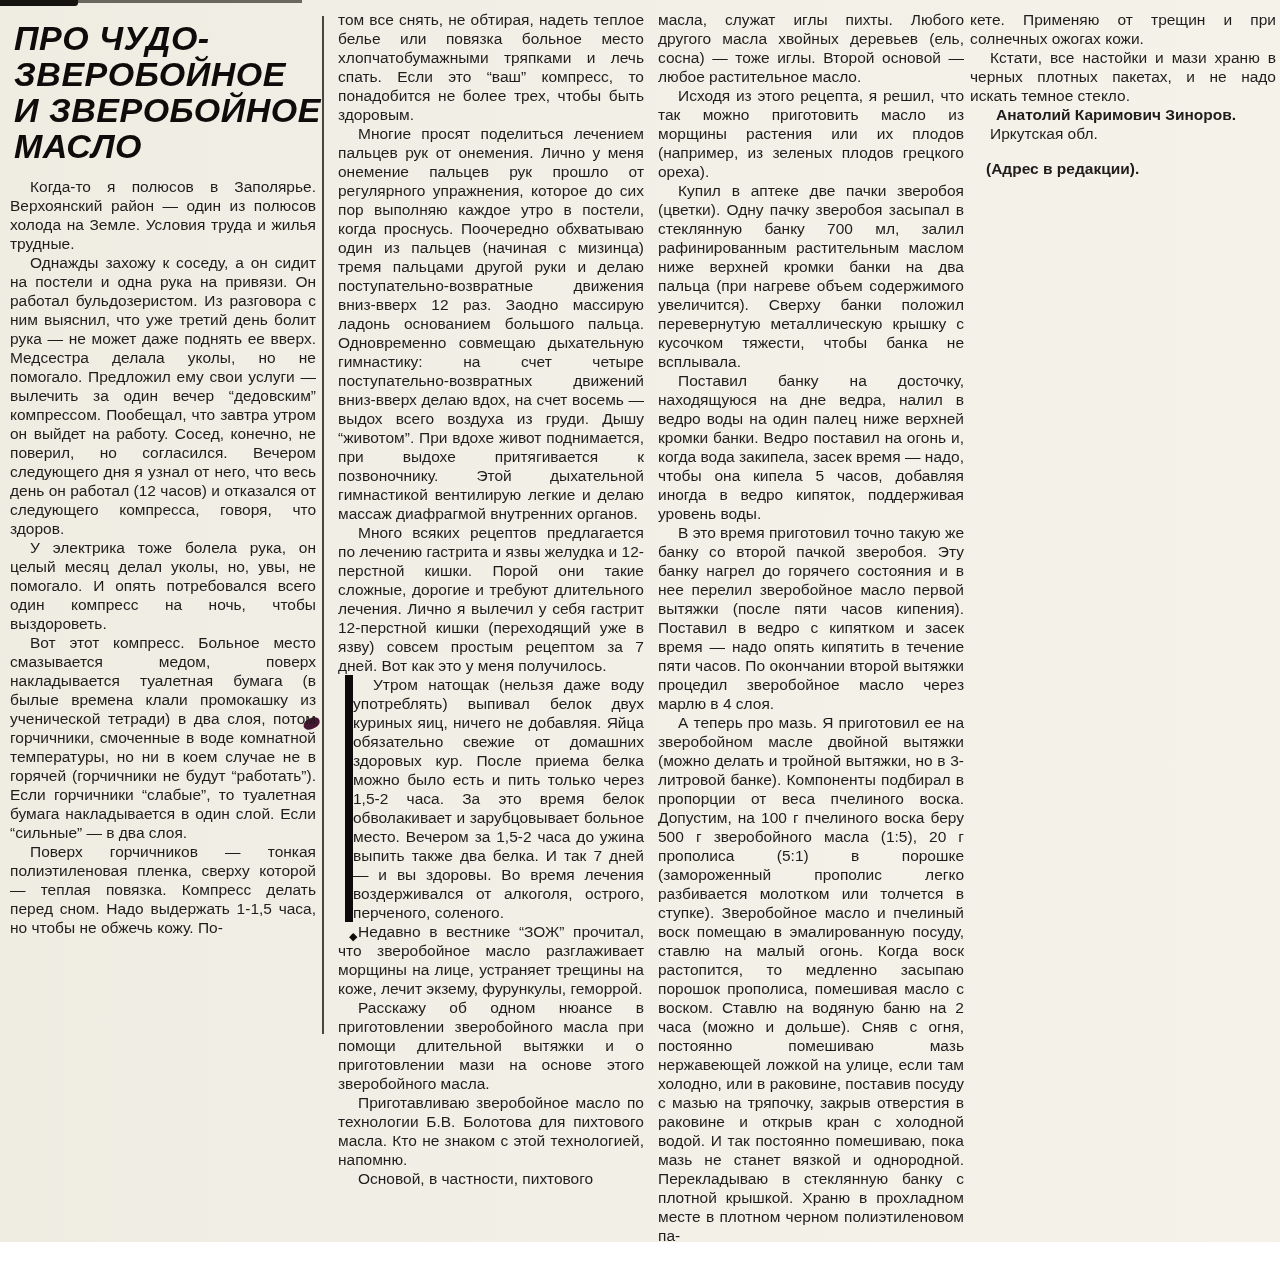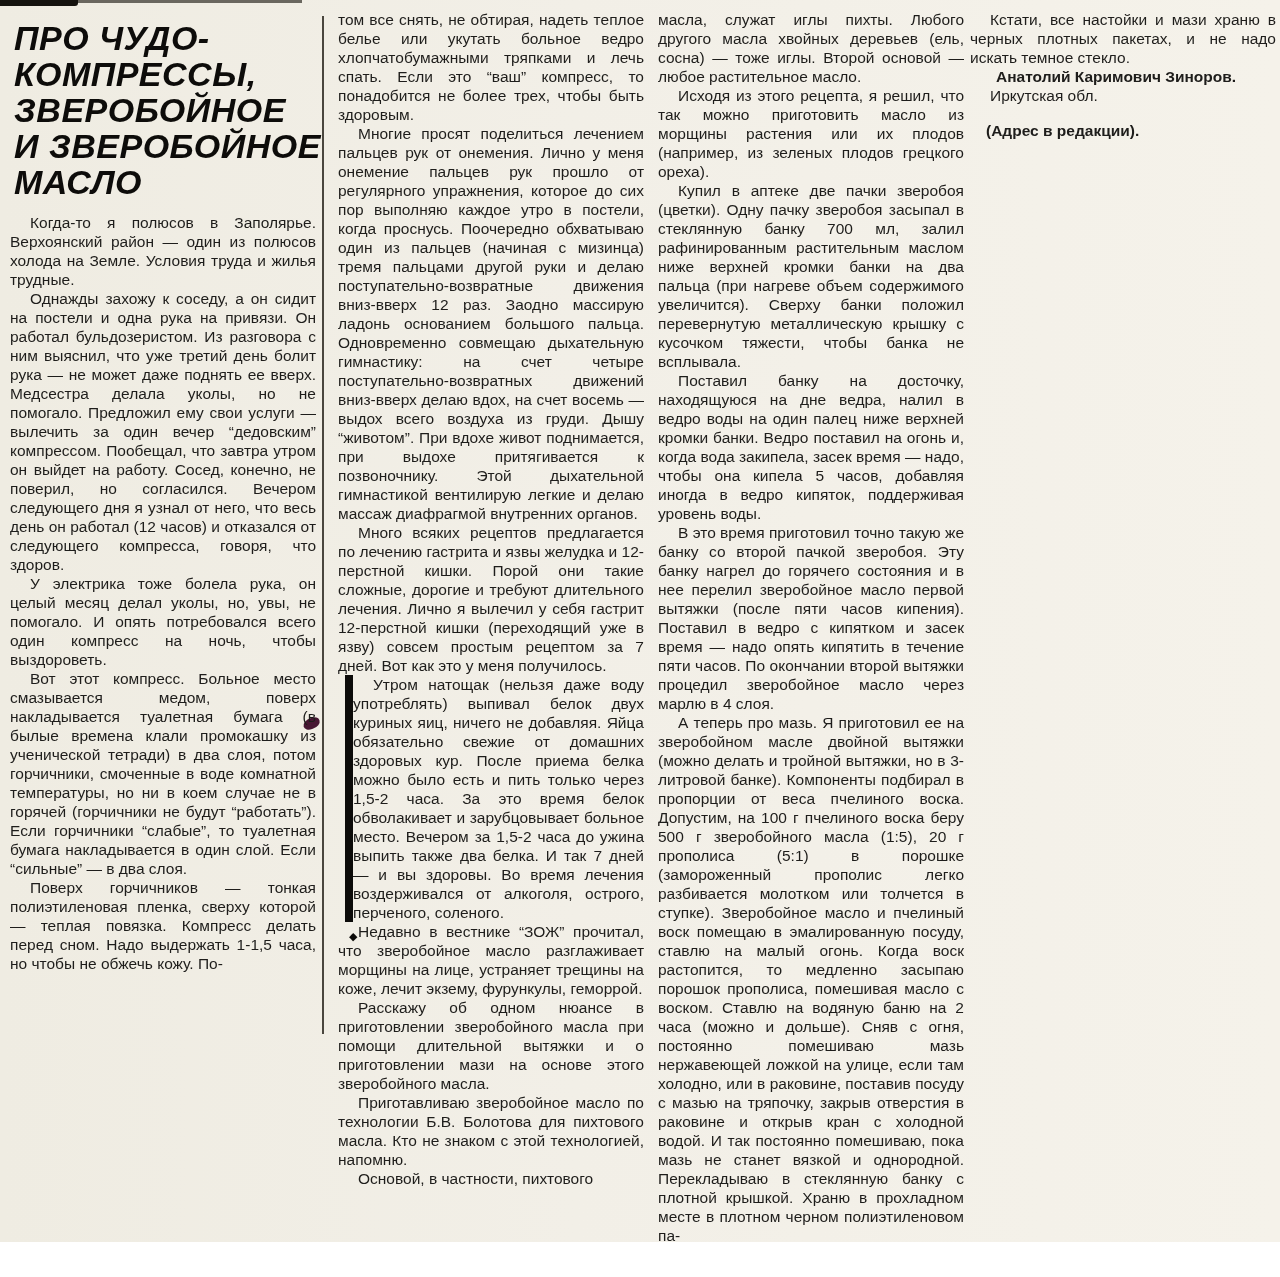--- a/index.html
+++ b/index.html
@@ -81,37 +81,36 @@
 <div class="page">
 
   <div class="top-edge"></div>
   <div class="top-edge-dark"></div>
   <div class="col-rule"></div>
   <div class="ink-blot"></div>
 
   <div class="col col1">
     <h1 class="title">
       <div class="tline">ПРО ЧУДО-</div>
-      <div class="tline">КОМПРЕССЫ,</div>
       <div class="tline">ЗВЕРОБОЙНОЕ</div>
       <div class="tline">И ЗВЕРОБОЙНОЕ</div>
       <div class="tline">МАСЛО</div>
     </h1>
     <div>
         <p class="para indent">Когда-то я полюсов в Заполярье. Верхоянский район — один из полюсов холода на Земле. Условия труда и жилья трудные.</p>
         <p class="para indent">Однажды захожу к соседу, а он сидит на постели и одна рука на привязи. Он работал бульдозеристом. Из разговора с ним выяснил, что уже третий день болит рука — не может даже поднять ее вверх. Медсестра делала уколы, но не помогало. Предложил ему свои услуги — вылечить за один вечер “дедовским” компрессом. Пообещал, что завтра утром он выйдет на работу. Сосед, конечно, не поверил, но согласился. Вечером следующего дня я узнал от него, что весь день он работал (12 часов) и отказался от следующего компресса, говоря, что здоров.</p>
         <p class="para indent">У электрика тоже болела рука, он целый месяц делал уколы, но, увы, не помогало. И опять потребовался всего один компресс на ночь, чтобы выздороветь.</p>
         <p class="para indent">Вот этот компресс. Больное место смазывается медом, поверх накладывается туалетная бумага (в былые времена клали промокашку из ученической тетради) в два слоя, потом горчичники, смоченные в воде комнатной температуры, но ни в коем случае не в горячей (горчичники не будут “работать”). Если горчичники “слабые”, то туалетная бумага накладывается в один слой. Если “сильные” — в два слоя.</p>
         <p class="para indent">Поверх горчичников — тонкая полиэтиленовая пленка, сверху которой — теплая повязка. Компресс делать перед сном. Надо выдержать 1-1,5 часа, но чтобы не обжечь кожу. По-</p>
       </div>
   </div>
 
   <div class="col col2">
     <div>
-        <p class="para">том все снять, не обтирая, надеть теплое белье или укутать больное ведро хлопчатобумажными тряпками и лечь спать. Если это “ваш” компресс, то понадобится не более трех, чтобы быть здоровым.</p>
+        <p class="para">том все снять, не обтирая, надеть теплое белье или повязка больное место хлопчатобумажными тряпками и лечь спать. Если это “ваш” компресс, то понадобится не более трех, чтобы быть здоровым.</p>
         <p class="para indent">Многие просят поделиться лечением пальцев рук от онемения. Лично у меня онемение пальцев рук прошло от регулярного упражнения, которое до сих пор выполняю каждое утро в постели, когда проснусь. Поочередно обхватываю один из пальцев (начиная с мизинца) тремя пальцами другой руки и делаю поступательно-возвратные движения вниз-вверх 12 раз. Заодно массирую ладонь основанием большого пальца. Одновременно совмещаю дыхательную гимнастику: на счет четыре поступательно-возвратных движений вниз-вверх делаю вдох, на счет восемь — выдох всего воздуха из груди. Дышу “животом”. При вдохе живот поднимается, при выдохе притягивается к позвоночнику. Этой дыхательной гимнастикой вентилирую легкие и делаю массаж диафрагмой внутренних органов.</p>
         <p class="para indent">Много всяких рецептов предлагается по лечению гастрита и язвы желудка и 12-перстной кишки. Порой они такие сложные, дорогие и требуют длительного лечения. Лично я вылечил у себя гастрит 12-перстной кишки (переходящий уже в язву) совсем простым рецептом за 7 дней. Вот как это у меня получилось.</p>
         <p class="para indent highlight">Утром натощак (нельзя даже воду употреблять) выпивал белок двух куриных яиц, ничего не добавляя. Яйца обязательно свежие от домашних здоровых кур. После приема белка можно было есть и пить только через 1,5-2 часа. За это время белок обволакивает и зарубцовывает больное место. Вечером за 1,5-2 часа до ужина выпить также два белка. И так 7 дней — и вы здоровы. Во время лечения воздерживался от алкоголя, острого, перченого, соленого.</p>
         <p class="para indent marker">Недавно в вестнике “ЗОЖ” прочитал, что зверобойное масло разглаживает морщины на лице, устраняет трещины на коже, лечит экзему, фурункулы, геморрой.</p>
         <p class="para indent">Расскажу об одном нюансе в приготовлении зверобойного масла при помощи длительной вытяжки и о приготовлении мази на основе этого зверобойного масла.</p>
         <p class="para indent">Приготавливаю зверобойное масло по технологии Б.В. Болотова для пихтового масла. Кто не знаком с этой технологией, напомню.</p>
         <p class="para indent">Основой, в частности, пихтового</p>
       </div>
   </div>
 
@@ -121,20 +120,21 @@
         <p class="para indent">Исходя из этого рецепта, я решил, что так можно приготовить масло из морщины растения или их плодов (например, из зеленых плодов грецкого ореха).</p>
         <p class="para indent">Купил в аптеке две пачки зверобоя (цветки). Одну пачку зверобоя засыпал в стеклянную банку 700 мл, залил рафинированным растительным маслом ниже верхней кромки банки на два пальца (при нагреве объем содержимого увеличится). Сверху банки положил перевернутую металлическую крышку с кусочком тяжести, чтобы банка не всплывала.</p>
         <p class="para indent">Поставил банку на досточку, находящуюся на дне ведра, налил в ведро воды на один палец ниже верхней кромки банки. Ведро поставил на огонь и, когда вода закипела, засек время — надо, чтобы она кипела 5 часов, добавляя иногда в ведро кипяток, поддерживая уровень воды.</p>
         <p class="para indent">В это время приготовил точно такую же банку со второй пачкой зверобоя. Эту банку нагрел до горячего состояния и в нее перелил зверобойное масло первой вытяжки (после пяти часов кипения). Поставил в ведро с кипятком и засек время — надо опять кипятить в течение пяти часов. По окончании второй вытяжки процедил зверобойное масло через марлю в 4 слоя.</p>
         <p class="para indent">А теперь про мазь. Я приготовил ее на зверобойном масле двойной вытяжки (можно делать и тройной вытяжки, но в 3-литровой банке). Компоненты подбирал в пропорции от веса пчелиного воска. Допустим, на 100 г пчелиного воска беру 500 г зверобойного масла (1:5), 20 г прополиса (5:1) в порошке (замороженный прополис легко разбивается молотком или толчется в ступке). Зверобойное масло и пчелиный воск помещаю в эмалированную посуду, ставлю на малый огонь. Когда воск растопится, то медленно засыпаю порошок прополиса, помешивая масло с воском. Ставлю на водяную баню на 2 часа (можно и дольше). Сняв с огня, постоянно помешиваю мазь нержавеющей ложкой на улице, если там холодно, или в раковине, поставив посуду с мазью на тряпочку, закрыв отверстия в раковине и открыв кран с холодной водой. И так постоянно помешиваю, пока мазь не станет вязкой и однородной. Перекладываю в стеклянную банку с плотной крышкой. Храню в прохладном месте в плотном черном полиэтиленовом па-</p>
       </div>
   </div>
 
   <div class="col col4">
     <div>
+        <p class="para">кете. Применяю от трещин и при солнечных ожогах кожи.</p>
         <p class="para indent">Кстати, все настойки и мази храню в черных плотных пакетах, и не надо искать темное стекло.</p>
         <p class="para bold author">Анатолий Каримович Зиноров.</p>
         <p class="para indent">Иркутская обл.</p>
         <p class="para bold addr">(Адрес в редакции).</p>
       </div>
   </div>
 
 </div>
 
 </body></html>

